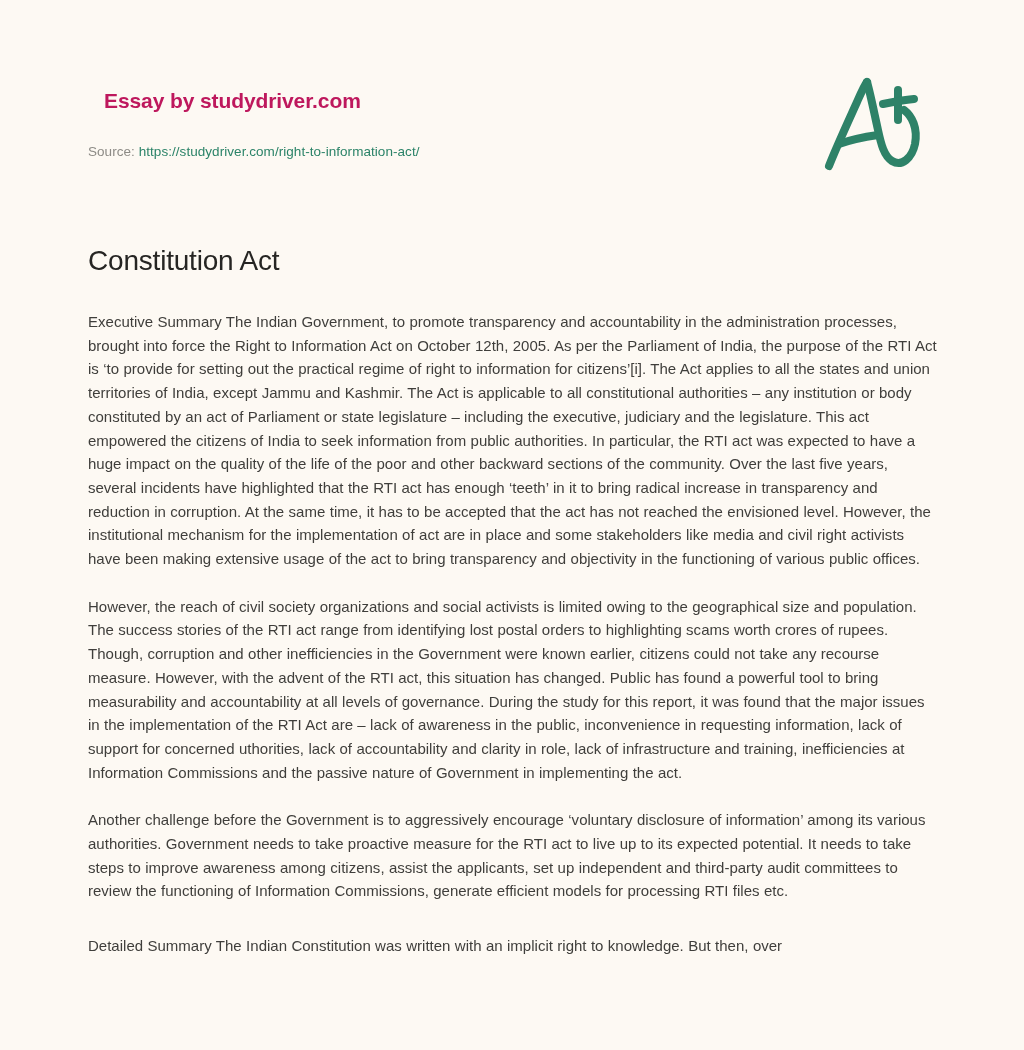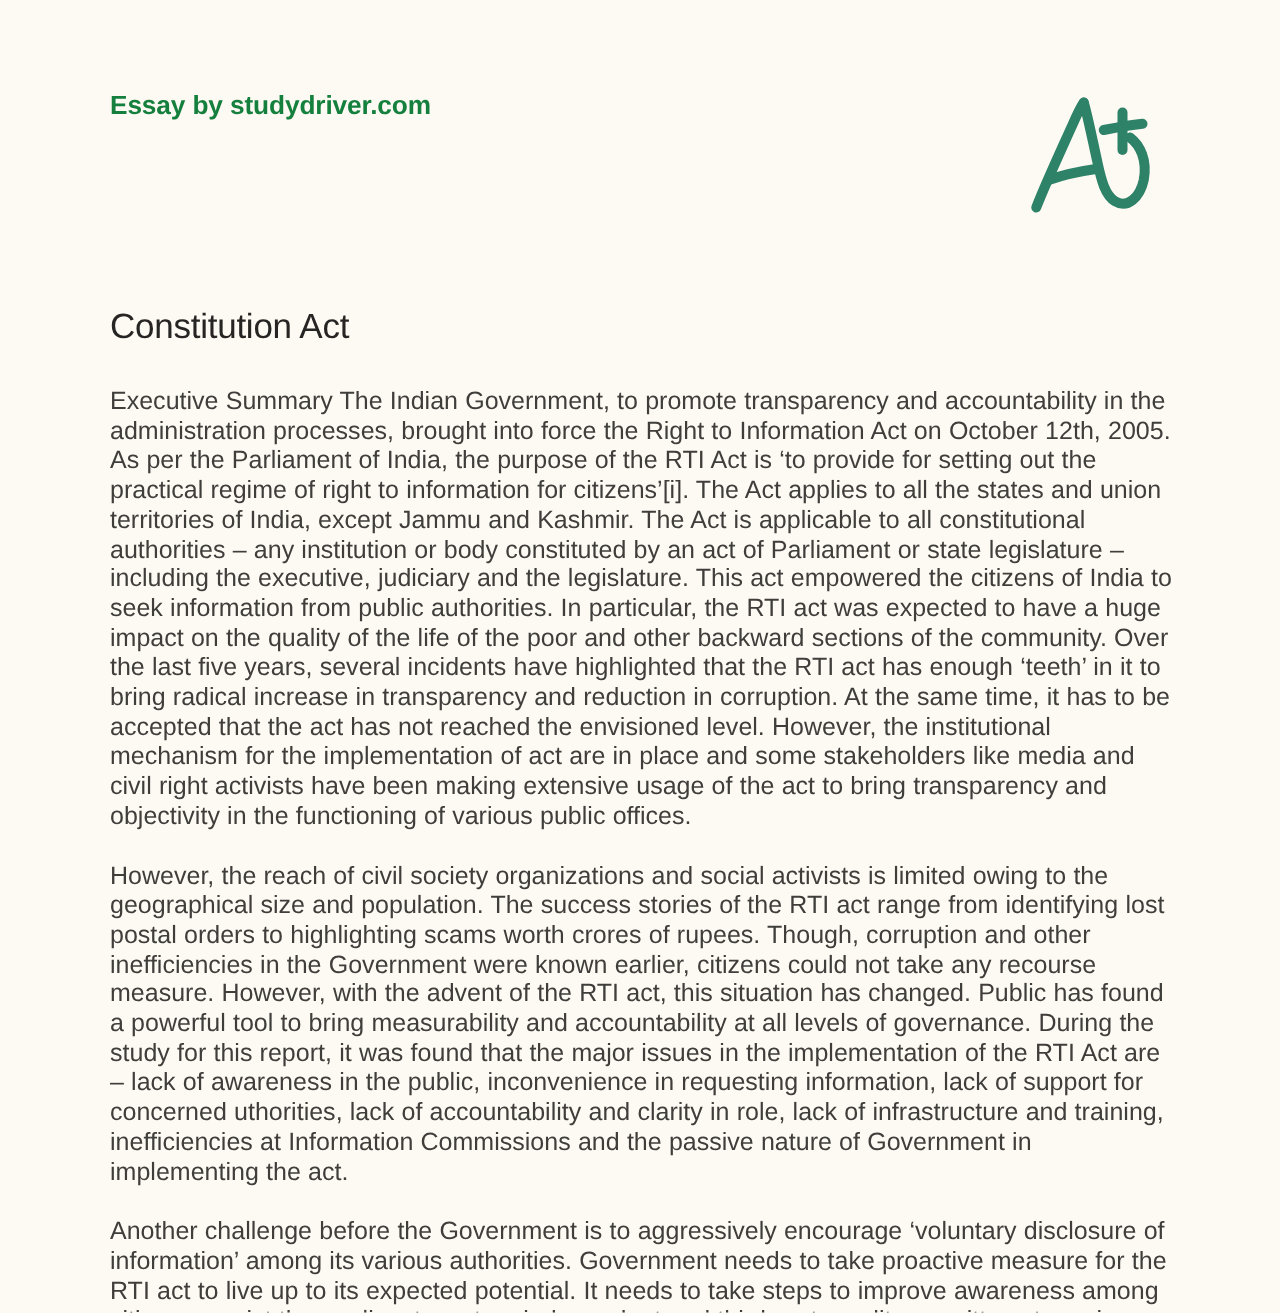--- a/index.html
+++ b/index.html
@@ -28,24 +28,24 @@
     position: absolute;
     left: 88px;
     top: 60px;
     width: 852px;
     height: 130px;
   }
 
   .byline {
     font-size: 21px;
     font-weight: bold;
-    color: #15803d;
+    color: #be185d;
     letter-spacing: -0.1px;
     line-height: 1.2;
-    margin: 0;
+    margin: 16px;
     padding-top: 12px;
   }
 
   .source-line {
     margin: 0;
     padding-top: 14px;
     font-size: 13.5px;
     line-height: 1.3;
     color: #8d8b86;
     letter-spacing: 0.05px;
@@ -90,39 +90,43 @@
   
   .article {
     position: absolute;
     left: 88px;
     top: 310px;
     width: 850px;
   }
 
   .article p {
     margin: 0 0 24px 0;
-    font-size: 20px;
+    font-size: 15px;
     line-height: 23.7px;
     color: #3f3e3b;
     text-align: left;
     letter-spacing: 0.01px;
     word-spacing: 0.2px;
   }
   .article p:last-child {
     margin-bottom: 0;
     margin-top: 31px;
   }
 </style>
 </head>
 <body>
 
 <div class="page">
 
   <div class="header">
     <p class="byline">Essay by studydriver.com</p>
+    <p class="source-line">
+      <span class="source-label">Source:</span>
+      <a class="source-url" href="#">https://studydriver.com/right-to-information-act/</a>
+    </p>
   </div>
 
   <div class="logo">
     <svg viewBox="0 0 120 112" xmlns="http://www.w3.org/2000/svg" aria-hidden="true">
       <g fill="none" stroke="#2e8268" stroke-linecap="round" stroke-linejoin="round">
 
         <path d="M17 100 C 24 82, 36 56, 45 36 C 49 27, 52 20, 55 16" stroke-width="8"></path>
 
         <path d="M55 16 C 58 26, 62 46, 66 64 C 69 78, 72 90, 80 95 C 90 101, 100 92, 103 78 C 106 62, 100 50, 92 44" stroke-width="8"></path>
 

